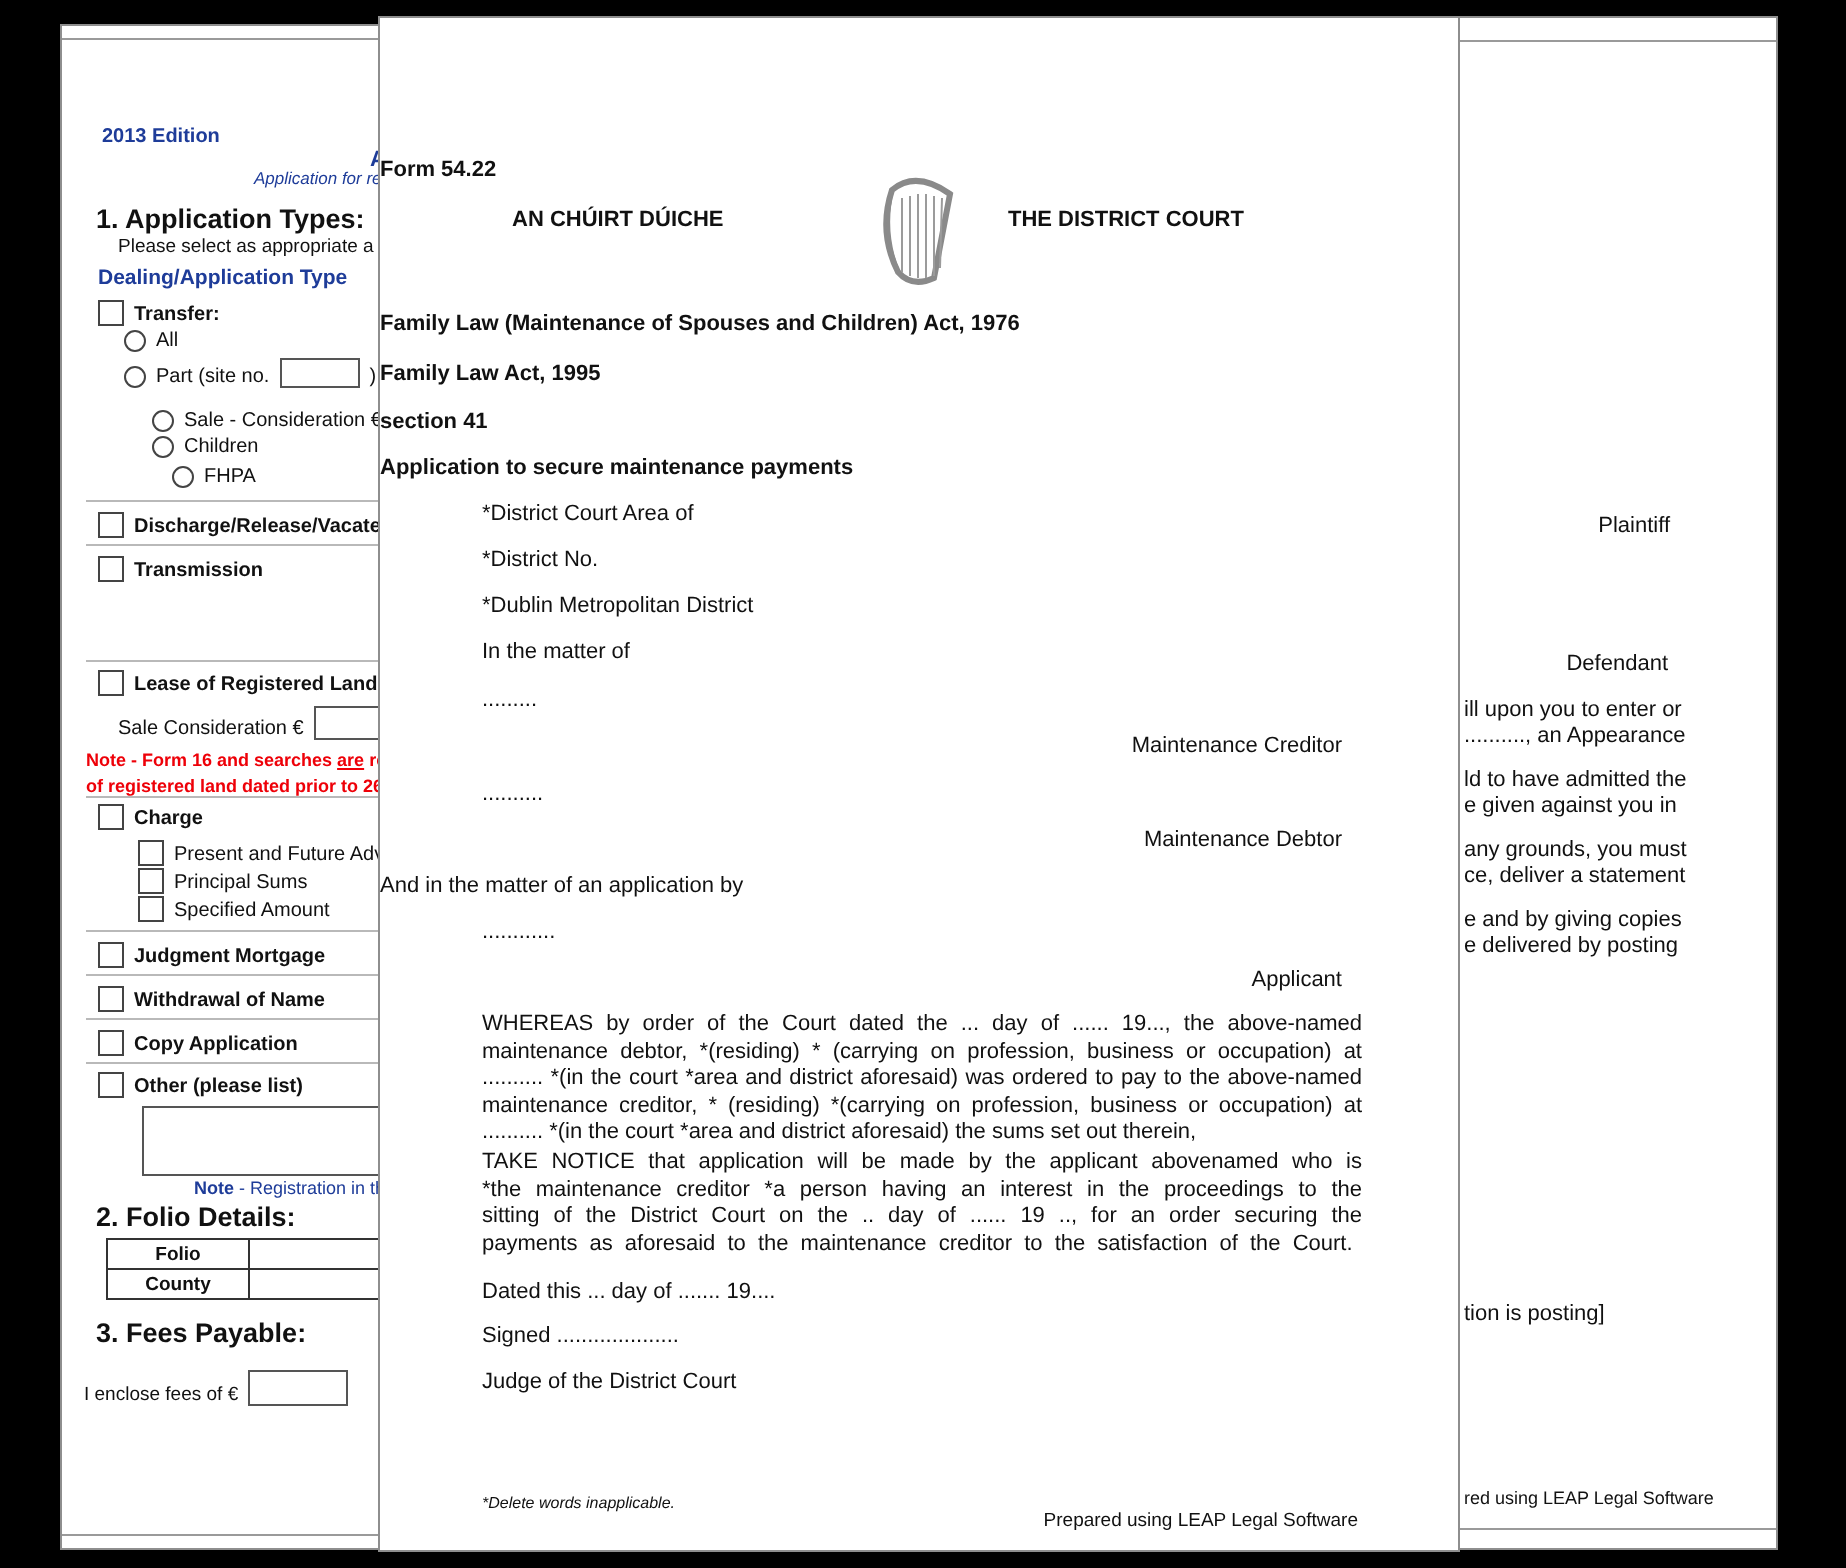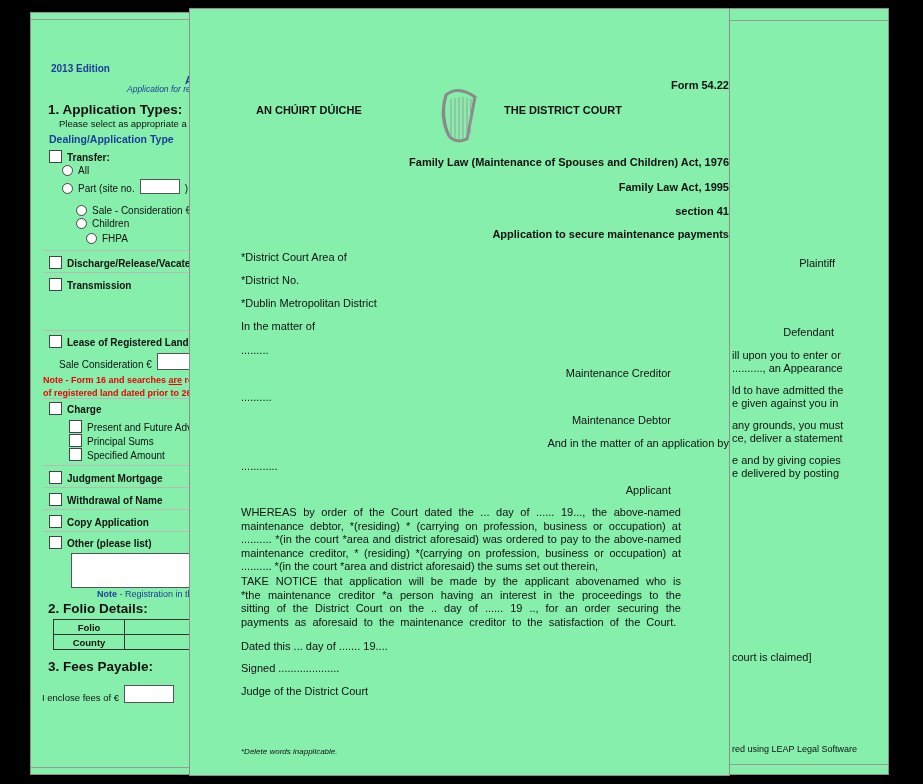--- a/index.html
+++ b/index.html
@@ -1,20 +1,20 @@
 <!DOCTYPE html>
 <html><head>
 <meta charset="utf-8">
 <style>
   html,body{margin:0;padding:0;}
   body{
     width:923px;height:784px;background:#000;position:relative;overflow:hidden;
     font-family:"Liberation Sans","DejaVu Sans",sans-serif;color:#111;
   }
-  .page{position:absolute;background:#86efac;border:1px solid #8e8e8e;box-sizing:border-box;}
+  .page{position:absolute;background:#ffffff;border:1px solid #8e8e8e;box-sizing:border-box;}
   .page-left{left:30px;top:12px;width:242px;height:763px;z-index:1;overflow:hidden;}
   .page-right{left:700px;top:8px;width:189px;height:767px;z-index:2;overflow:hidden;}
   .page-center{left:189px;top:8px;width:541px;height:768px;z-index:3;overflow:hidden;}
   .abs{position:absolute;white-space:nowrap;}
   .b{font-weight:700;}
   .i{font-style:italic;}
   .blue{color:#1e3c99;}
   .red{color:#ee0008;}
   .h1{font-size:13.5px;font-weight:700;color:#111;}
   .small{font-size:9.5px;}
@@ -24,21 +24,21 @@
   .cb{width:11px;height:11px;border:1.3px solid #444;background:#fff;flex:0 0 auto;display:inline-block;}
   .rb{width:9px;height:9px;border:1.3px solid #444;border-radius:50%;background:#fff;flex:0 0 auto;display:inline-block;}
   .ibox{display:inline-block;width:38px;height:13px;border:1.2px solid #555;background:#fff;}
   .bigbox{position:absolute;border:1.5px solid #555;background:#fff;}
   .ftable{position:absolute;border-collapse:collapse;font-size:9.5px;}
   .ftable td{border:1.4px solid #333;height:14px;padding:0 2px;}
   .ftable td.lab{width:66px;text-align:center;font-weight:700;}
   .ftable td.val{width:118px;}
   .cline{position:absolute;font-size:11px;white-space:nowrap;}
   .cpara{position:absolute;font-size:11px;line-height:13.6px;text-align:justify;}
-  .center{left:0;right:0;text-align:right;}
+  .center{left:0;right:0;text-align:left;}
   .rightal{text-align:right;}
 </style>
 </head>
 <body>
 
 <div class="page page-left">
   <div class="pbreak" style="top:6px"></div>
   <div class="pbreak" style="top:754px"></div>
 
   <div class="abs blue b" style="left:20px;top:50px;font-size:10px">2013 Edition</div>
@@ -171,21 +171,21 @@
   <div class="cline rightal" style="left:0;right:54px;top:317px">Defendant</div>
 
   <div class="cline" style="left:31px;top:340px">ill upon you to enter or</div>
   <div class="cline" style="left:31px;top:353px">.........., an Appearance</div>
   <div class="cline" style="left:31px;top:375px">ld to have admitted the</div>
   <div class="cline" style="left:31px;top:388px">e given against you in</div>
   <div class="cline" style="left:31px;top:410px">any grounds, you must</div>
   <div class="cline" style="left:31px;top:423px">ce, deliver a statement</div>
   <div class="cline" style="left:31px;top:445px">e and by giving copies</div>
   <div class="cline" style="left:31px;top:458px">e delivered by posting</div>
-  <div class="cline" style="left:31px;top:642px">court is claimed]</div>
+  <div class="cline" style="left:31px;top:642px">tion is posting]</div>
   <div class="cline" style="left:31px;top:735px;font-size:9px">red using LEAP Legal Software</div>
 </div>
 
 <div class="page page-center">
   <div class="cline b center" style="position:absolute;top:70px">Form 54.22</div>
 
   <div class="cline b" style="left:66px;top:95px">AN CHÚIRT DÚICHE</div>
   <svg class="abs" style="left:246px;top:77px" width="46" height="64" viewBox="0 0 46 64">
     <path d="M10 9 Q22 -1 39 11 L31 53 Q20 58 13 50 Q3 30 10 9 Z" fill="none" stroke="#8a8a8a" stroke-width="3"></path>
     <path d="M15 13 L15 50 M19 12 L19 52 M23 11 L23 53 M27 11 L27 53 M31 12 L31 52 M35 13 L34 48" stroke="#9b9b9b" stroke-width="1"></path>
@@ -211,13 +211,14 @@
   <div class="cline rightal" style="left:0;right:58px;top:475px">Applicant</div>
 
   <div class="cpara" style="left:51px;top:497px;width:440px">WHEREAS by order of the Court dated the ... day of ...... 19..., the above-named maintenance debtor, *(residing) * (carrying on profession, business or occupation) at .......... *(in the court *area and district aforesaid) was ordered to pay to the above-named maintenance creditor, * (residing) *(carrying on profession, business or occupation) at .......... *(in the court *area and district aforesaid) the sums set out therein,</div>
   <div class="cpara" style="left:51px;top:566px;width:440px;word-spacing:3px">TAKE NOTICE that application will be made by the applicant abovenamed who is *the maintenance creditor *a person having an interest in the proceedings to the sitting of the District Court on the .. day of ...... 19 .., for an order securing the payments as aforesaid to the maintenance creditor to the satisfaction of the Court.</div>
 
   <div class="cline" style="left:51px;top:631px">Dated this ... day of ....... 19....</div>
   <div class="cline" style="left:51px;top:653px">Signed ....................</div>
   <div class="cline" style="left:51px;top:676px">Judge of the District Court</div>
 
   <div class="cline i" style="left:51px;top:738px;font-size:8px">*Delete words inapplicable.</div>
+  <div class="cline rightal" style="left:0;right:50px;top:746px;font-size:9.5px">Prepared using LEAP Legal Software</div>
 </div>
 
 </body></html>

